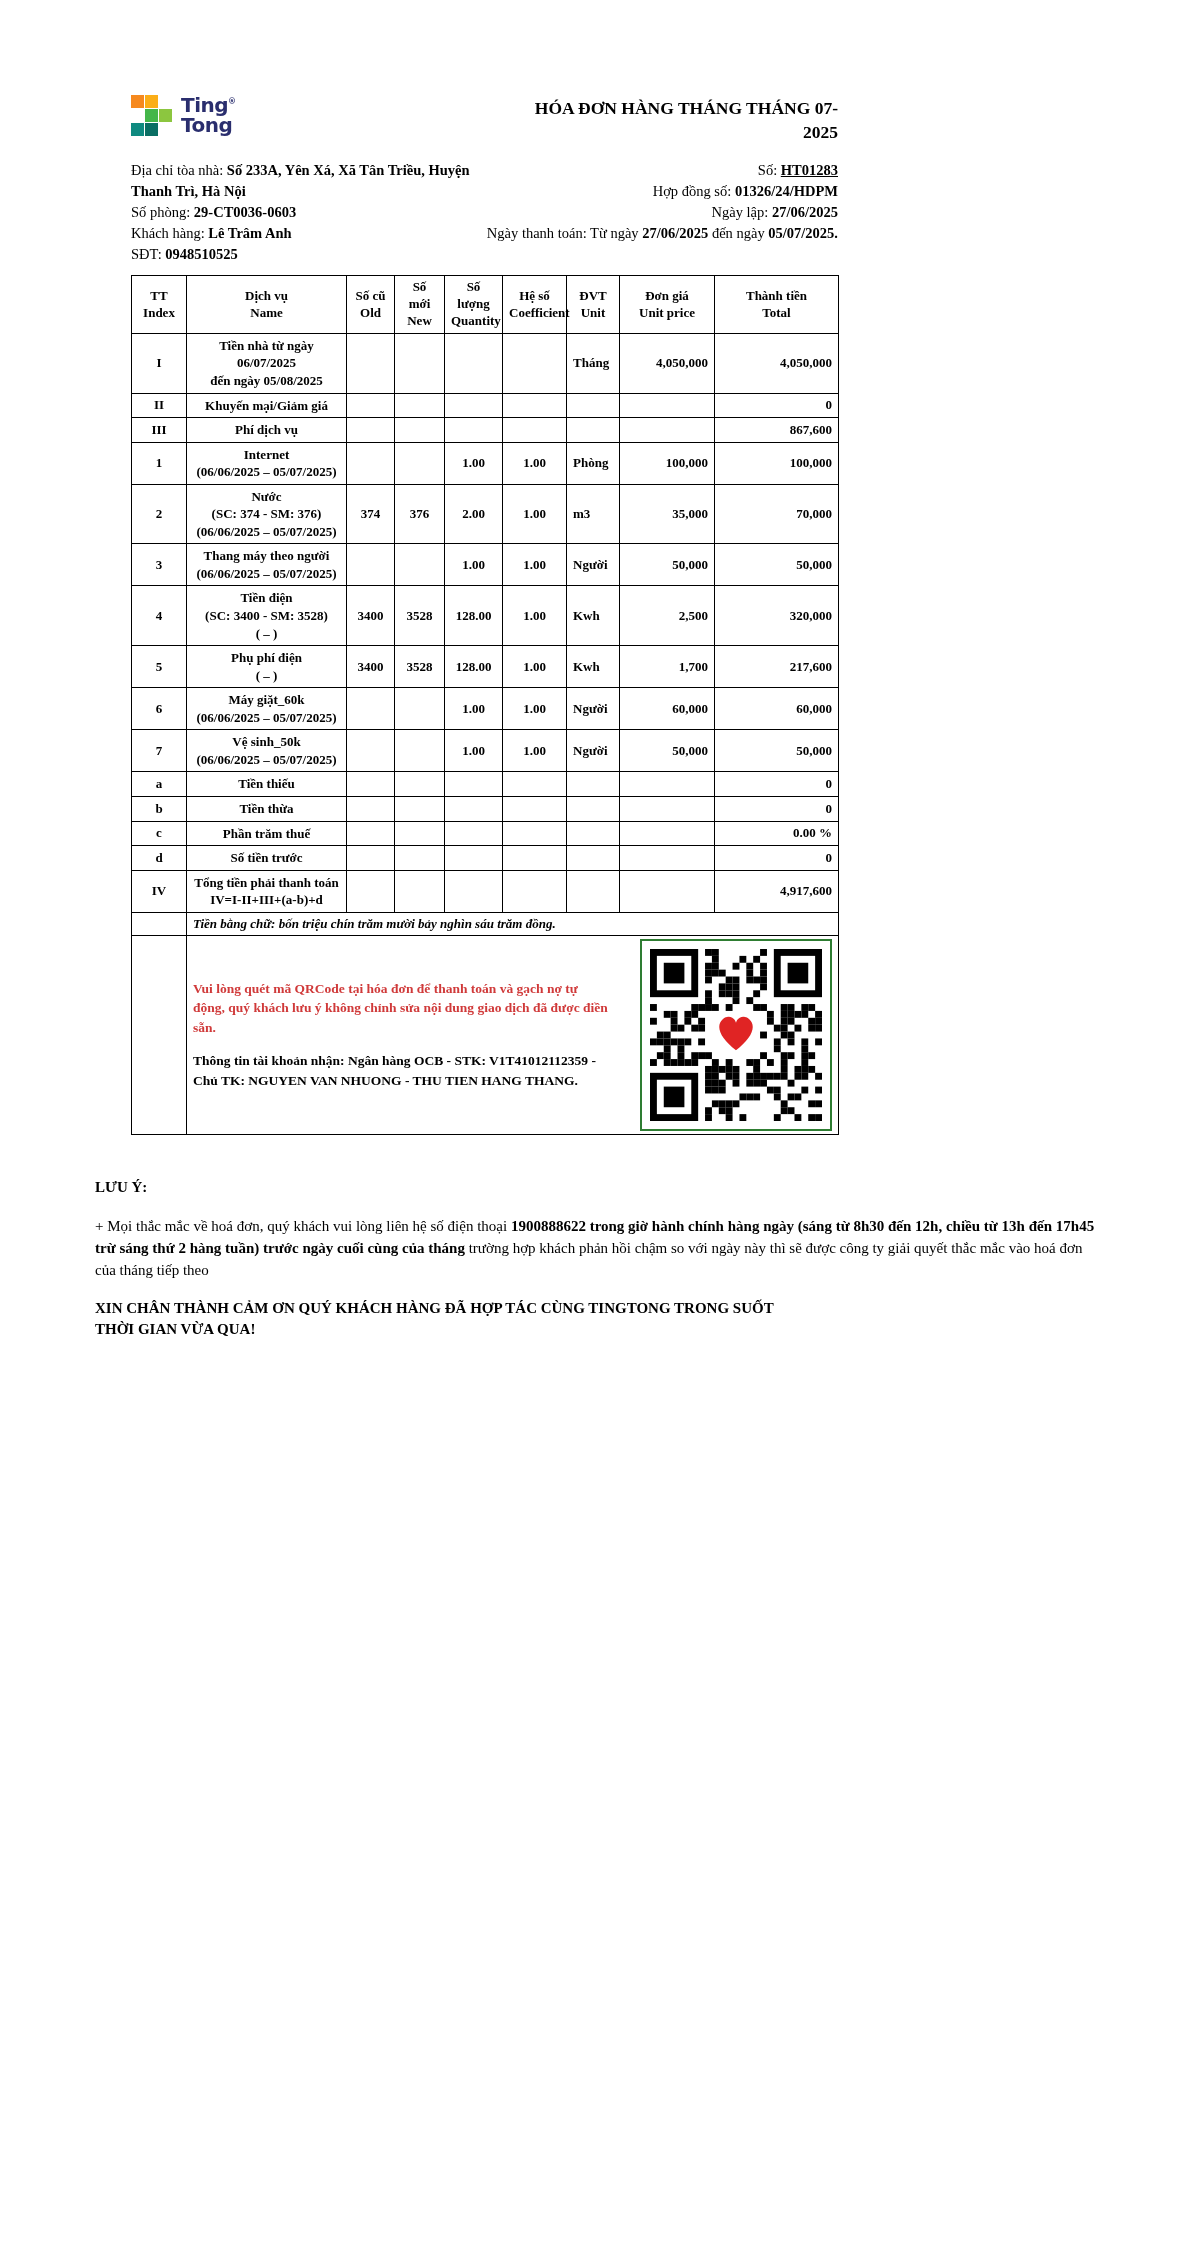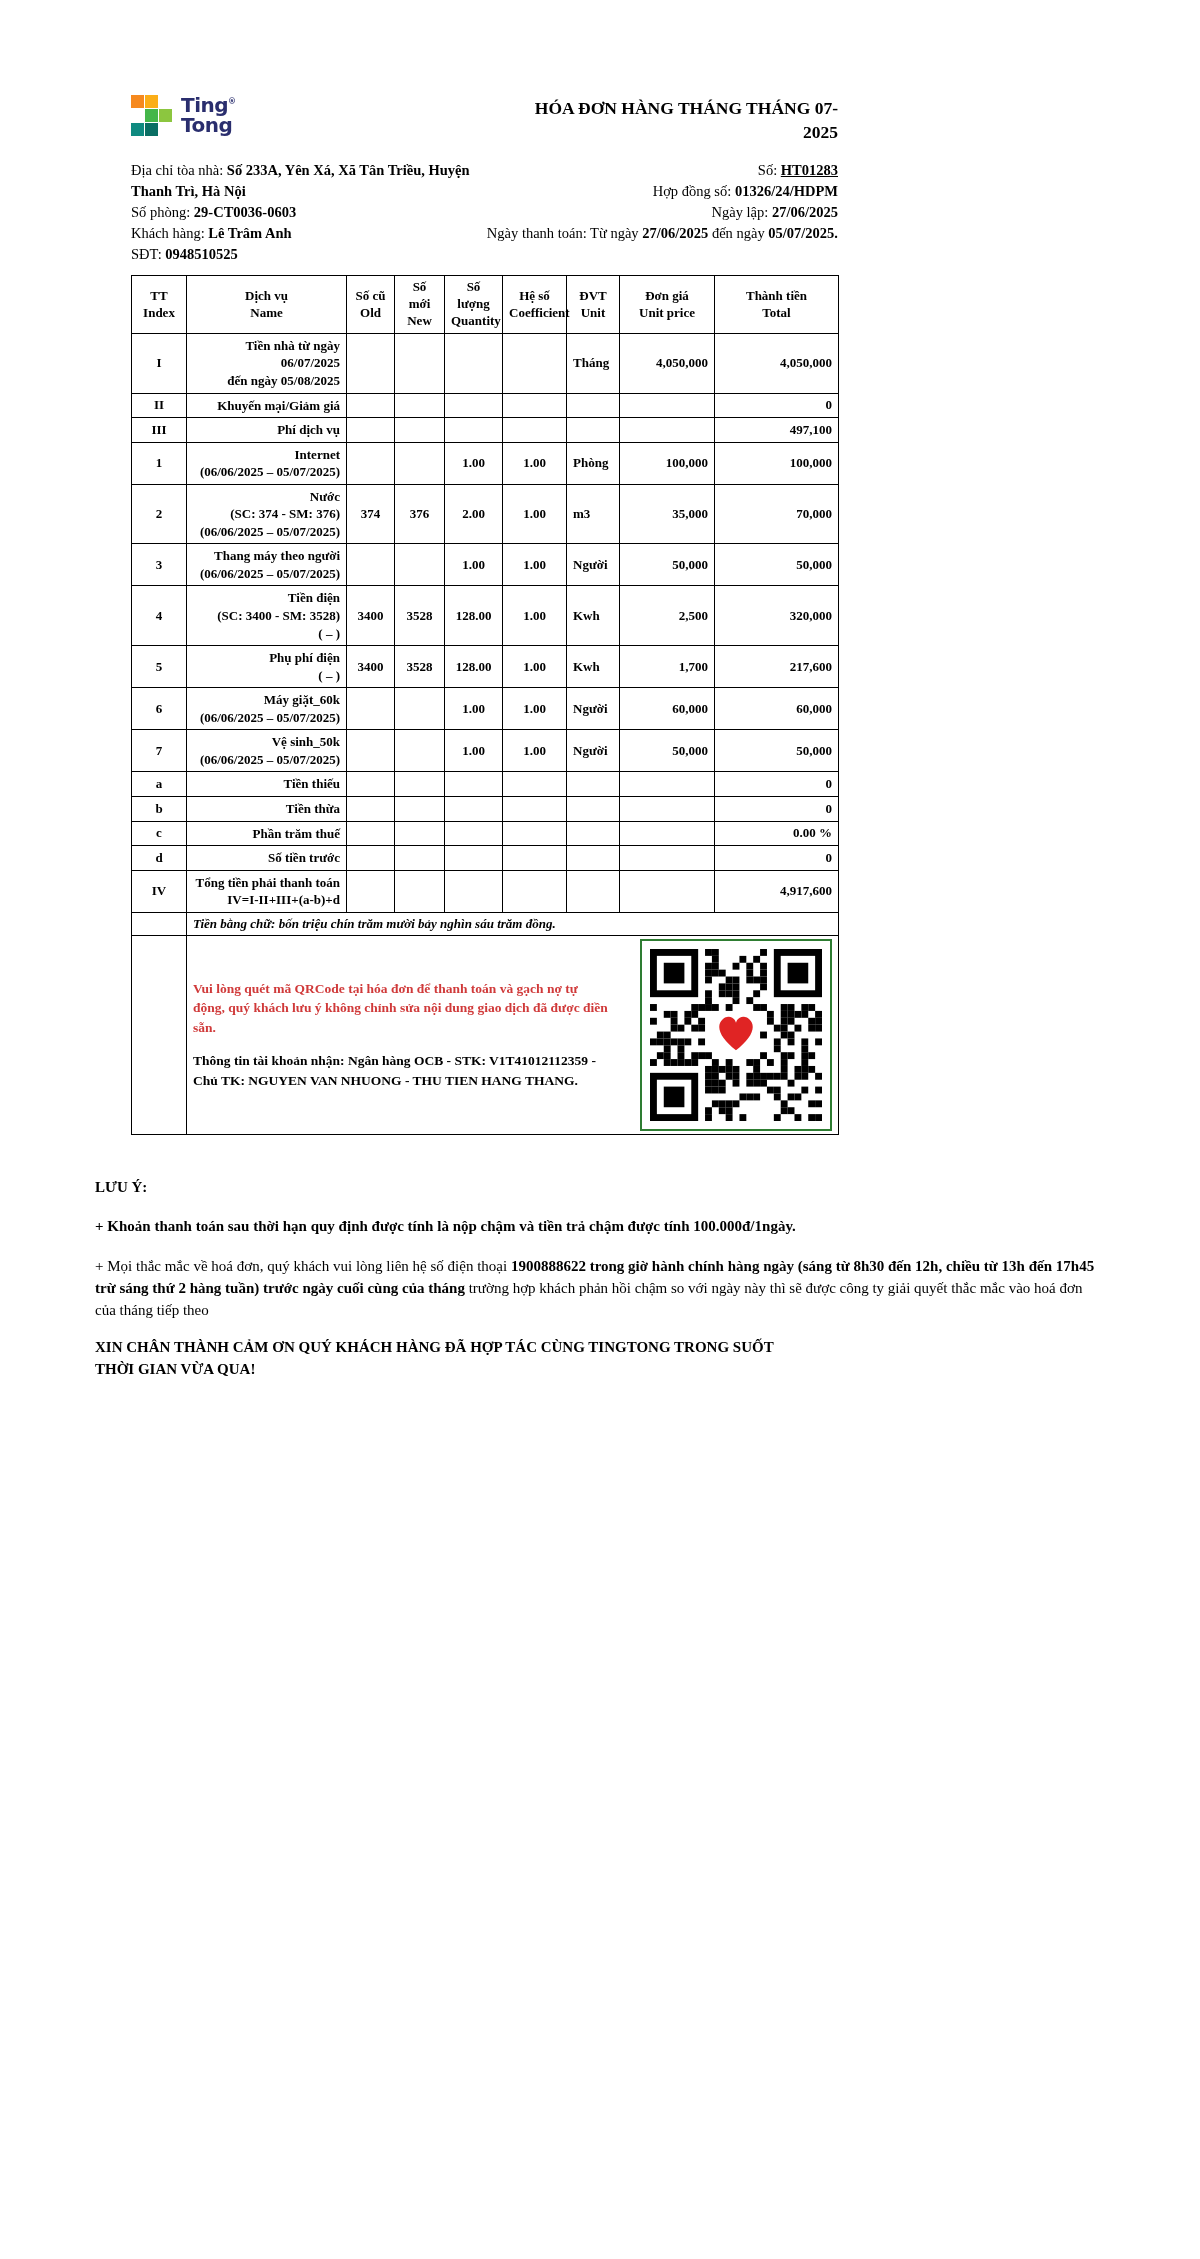--- a/index.html
+++ b/index.html
@@ -24,21 +24,21 @@
   .info-row { position:relative; margin-top:16px; }
   .info-left { width:345px; }
   .info-right { position:absolute; top:0; right:0; text-align:right; white-space:nowrap; }
   .info-line { font-size:14.5px; line-height:21px; }
 
   
   table.invoice { border-collapse:collapse; table-layout:fixed; width:707px; margin-top:10px; }
   .invoice th, .invoice td { border:1px solid #000; font-size:13px; font-weight:700; padding:3px 6px; vertical-align:middle; }
   .invoice th { text-align:center; line-height:1.3; }
   .c-tt   { text-align:center; }
-  .c-name { text-align:right; line-height:1.35; }
+  .c-name { text-align:center; line-height:1.35; }
   .c-old, .c-new, .c-qty, .c-coef { text-align:center; }
   .c-unit { text-align:left; }
   .c-price, .c-total { text-align:right; }
   .words-cell { font-style:italic; font-size:13.5px; padding:8px 6px; }
   .qr-cell { padding:10px 8px; }
   .qr-flex { display:flex; align-items:center; gap:28px; }
   .qr-text { flex:1; font-size:13.5px; line-height:1.45; }
   .qr-text p { margin:0 0 14px 0; }
   .qr-text p:last-child { margin-bottom:0; }
   .qr-box { width:192px; height:192px; border:2px solid #2E7D32; background:#fff;
@@ -168,21 +168,21 @@
           </tr>
           <tr>
             <td class="c-tt">III</td>
             <td class="c-name">Phí dịch vụ</td>
             <td class="c-old"></td>
             <td class="c-new"></td>
             <td class="c-qty"></td>
             <td class="c-coef"></td>
             <td class="c-unit"></td>
             <td class="c-price"></td>
-            <td class="c-total">497,100</td>
+            <td class="c-total">867,600</td>
           </tr>
           <tr>
             <td class="c-tt">1</td>
             <td class="c-name">Internet<br>(06/06/2025 – 05/07/2025)</td>
             <td class="c-old"></td>
             <td class="c-new"></td>
             <td class="c-qty">1.00</td>
             <td class="c-coef">1.00</td>
             <td class="c-unit">Phòng</td>
             <td class="c-price">100,000</td>
@@ -521,18 +521,17 @@
                 </div>
             </div>
           </td>
         </tr>
       </tbody>
     </table>
   </div>
 
   <div class="footer">
     <p class="note-title">LƯU Ý:</p>
-    <p class="note1"><span style="font-weight: 700;">+ Khoản thanh toán sau thời hạn quy định được tính là nộp chậm và tiền trả chậm được tính 100.000đ/1ngày.</span></p>
     <p class="note2"><span>+ Mọi thắc mắc về hoá đơn, quý khách vui lòng liên hệ số điện thoại </span><span style="font-weight: 700;">1900888622 trong giờ hành chính hàng ngày (sáng từ 8h30 đến 12h, chiều từ 13h đến 17h45 trừ sáng thứ 2 hàng tuần)</span><span style="font-weight: 700;"> trước ngày cuối cùng của tháng</span><span> trường hợp khách phản hồi chậm so với ngày này thì sẽ được công ty giải quyết thắc mắc vào hoá đơn của tháng tiếp theo</span></p>
     <p class="thanks">XIN CHÂN THÀNH CẢM ƠN QUÝ KHÁCH HÀNG ĐÃ HỢP TÁC CÙNG TINGTONG TRONG SUỐT THỜI GIAN VỪA QUA!</p>
   </div>
 
 </div>
 
 </body></html>

